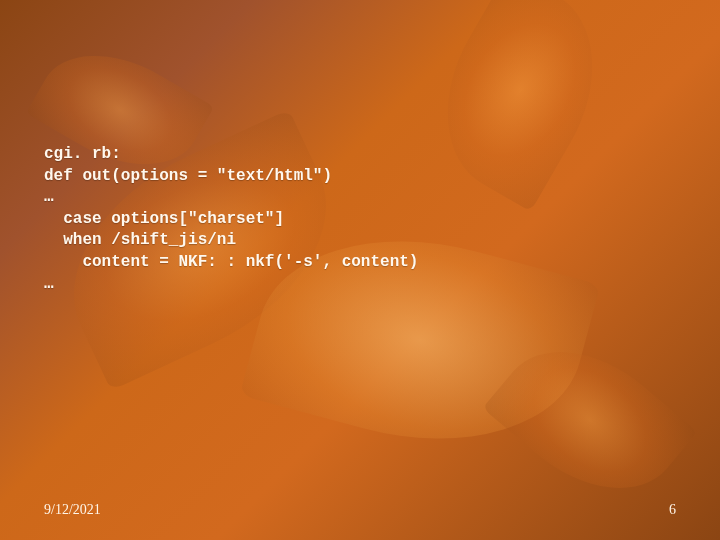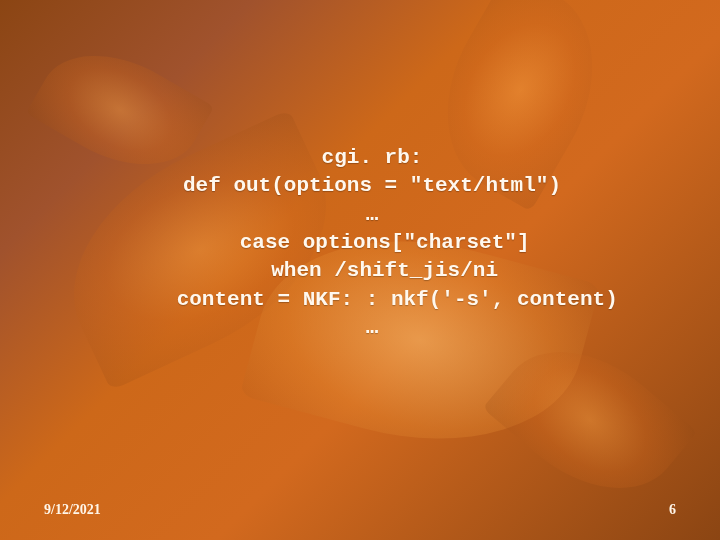--- a/index.html
+++ b/index.html
@@ -31,39 +31,38 @@
     inset: 0;
     padding: 0;
   }
   .code-block {
     position: absolute;
     top: 144px;
     left: 44px;
     right: 20px;
     font-family: "Courier New", monospace;
     font-weight: bold;
-    font-size: 21px;
+    font-size: 16px;
     line-height: 1.35;
     color: #fff8ee;
     white-space: pre;
     text-shadow: 0 1px 1px rgba(0,0,0,0.25);
-    text-align: center;
   }
   .footer {
     position: absolute;
     bottom: 22px;
     left: 44px;
     right: 44px;
     display: flex;
     justify-content: space-between;
     align-items: flex-end;
     font-family: "Times New Roman", serif;
     font-size: 14px;
     color: #fff5e8;
-    font-weight: bold;
+    font-weight: normal;
   }
 </style>
 </head>
 <body>
 
 <div class="bg-leaves">
   <div class="leaf l1"></div>
   <div class="leaf l2"></div>
   <div class="leaf l3"></div>
   <div class="leaf l4"></div>

